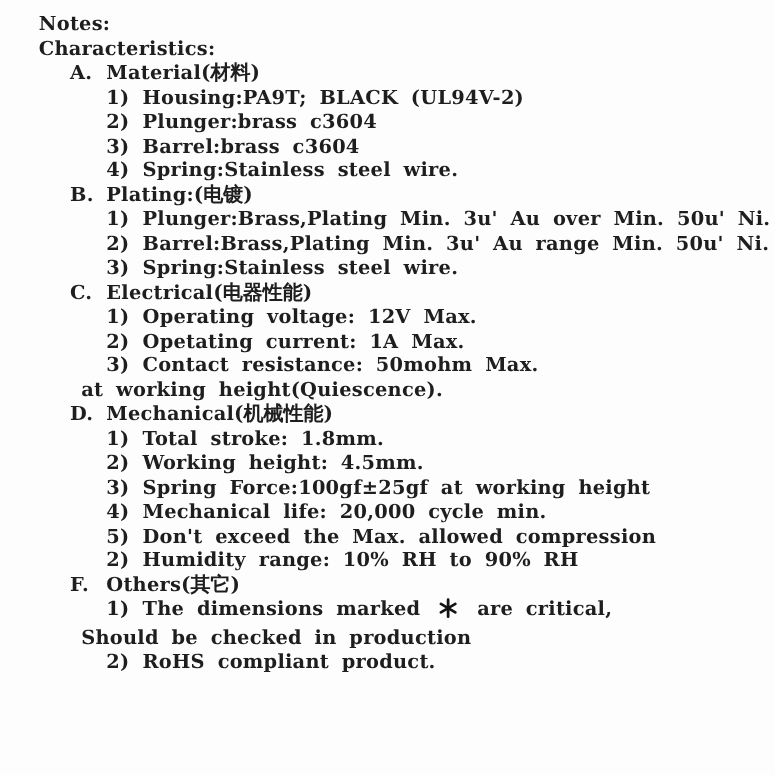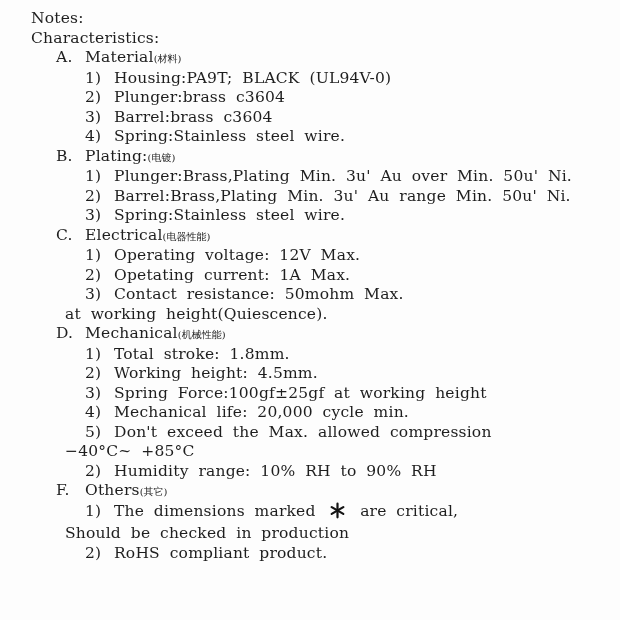--- a/index.html
+++ b/index.html
@@ -16,67 +16,67 @@
     padding-top: 9px;
     font-family: "DejaVu Serif", "Liberation Serif", serif;
     font-size: 15.5px;
     line-height: 19.5px;
     color: #1e1e1e;
     word-spacing: 0.30em;
     letter-spacing: 0.2px;
   }
   .line {
     white-space: nowrap;
+    font-weight: bold;
   }
   .i0 { padding-left: 31px; }
   .i1 { padding-left: 56px; }
   .i2 { padding-left: 85px; }
   .i3 { padding-left: 65px; }
   .lab {
     display: inline-block;
     min-width: 29px;
   }
   .cn {
-    font-size: 10px;
+    font-size: 16px;
     letter-spacing: 0;
     word-spacing: 0;
   }
   .star-wrap {
     display: inline-block;
     vertical-align: -3px;
     padding: 0 4px;
   }
 </style>
 </head>
 <body>
 
 <div class="doc" id="doc">
     <div class="line i0"><span>Notes:</span></div>
     <div class="line i0"><span>Characteristics:</span></div>
     <div class="line i1"><span class="lab">A.</span><span>Material</span><span class="cn">(材料)</span></div>
-    <div class="line i2"><span class="lab">1)</span><span>Housing:PA9T; BLACK (UL94V-0)</span></div>
+    <div class="line i2"><span class="lab">1)</span><span>Housing:PA9T; BLACK (UL94V-2)</span></div>
     <div class="line i2"><span class="lab">2)</span><span>Plunger:brass c3604</span></div>
     <div class="line i2"><span class="lab">3)</span><span>Barrel:brass c3604</span></div>
     <div class="line i2"><span class="lab">4)</span><span>Spring:Stainless steel wire.</span></div>
     <div class="line i1"><span class="lab">B.</span><span>Plating:</span><span class="cn">(电镀)</span></div>
     <div class="line i2"><span class="lab">1)</span><span>Plunger:Brass,Plating Min. 3u' Au over Min. 50u' Ni.</span></div>
     <div class="line i2"><span class="lab">2)</span><span>Barrel:Brass,Plating Min. 3u' Au range Min. 50u' Ni.</span></div>
     <div class="line i2"><span class="lab">3)</span><span>Spring:Stainless steel wire.</span></div>
     <div class="line i1"><span class="lab">C.</span><span>Electrical</span><span class="cn">(电器性能)</span></div>
     <div class="line i2"><span class="lab">1)</span><span>Operating voltage: 12V Max.</span></div>
     <div class="line i2"><span class="lab">2)</span><span>Opetating current: 1A Max.</span></div>
     <div class="line i2"><span class="lab">3)</span><span>Contact resistance: 50mohm Max.</span></div>
     <div class="line i3"><span>at working height(Quiescence).</span></div>
     <div class="line i1"><span class="lab">D.</span><span>Mechanical</span><span class="cn">(机械性能)</span></div>
     <div class="line i2"><span class="lab">1)</span><span>Total stroke: 1.8mm.</span></div>
     <div class="line i2"><span class="lab">2)</span><span>Working height: 4.5mm.</span></div>
     <div class="line i2"><span class="lab">3)</span><span>Spring Force:100gf±25gf at working height</span></div>
     <div class="line i2"><span class="lab">4)</span><span>Mechanical life: 20,000 cycle min.</span></div>
     <div class="line i2"><span class="lab">5)</span><span>Don't exceed the Max. allowed compression</span></div>
-    <div class="line i3"><span>−40°C~ +85°C</span></div>
     <div class="line i2"><span class="lab">2)</span><span>Humidity range: 10% RH to 90% RH</span></div>
     <div class="line i1"><span class="lab">F.</span><span>Others</span><span class="cn">(其它)</span></div>
     <div class="line i2"><span class="lab">1)</span><span>The dimensions marked </span><span class="star-wrap"><svg width="17" height="17" viewBox="0 0 20 20">
           <g stroke="#141414" stroke-width="2.6" stroke-linecap="round">
             <line x1="10" y1="2" x2="10" y2="18"></line>
             <line x1="3.2" y1="6" x2="16.8" y2="14"></line>
             <line x1="3.2" y1="14" x2="16.8" y2="6"></line>
           </g>
         </svg></span><span> are critical,</span></div>
     <div class="line i3"><span>Should be checked in production</span></div>

